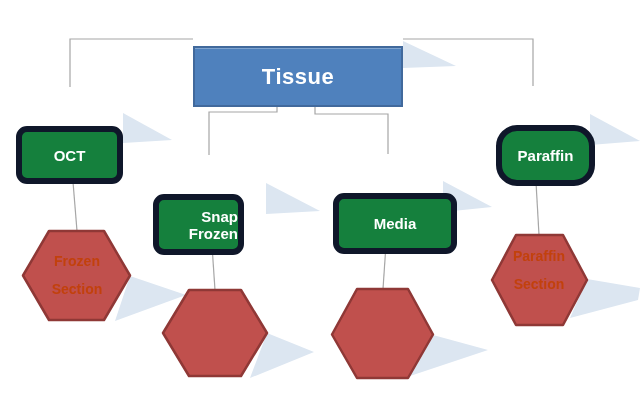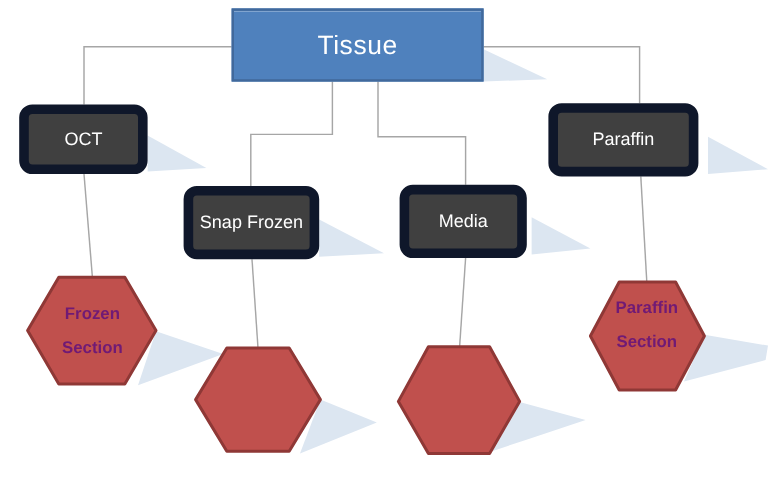--- a/index.html
+++ b/index.html
@@ -14,50 +14,51 @@
   .layer {
     position: absolute;
     left: 0; top: 0;
   }
   .node {
     position: absolute;
     display: flex;
     align-items: center;
     justify-content: center;
     color: #ffffff;
-    font-weight: normal;
+    font-weight: bold;
     box-sizing: border-box;
     text-align: right;
     z-index: 2;
+    margin-top: 39px;
   }
   .root-box {
     left: 193px; top: 7px; width: 210px; height: 61px;
     background: #4f81bd;
     border: 2px solid #41699c;
     box-shadow: inset 0 1px 0 rgba(255,255,255,0.28);
     font-size: 22px;
     letter-spacing: 0.5px;
   }
   .branch-box {
-    background: #404040;
-    border: 8px solid #0f172a;
+    background: #15803d;
+    border: 6px solid #0f172a;
     border-radius: 11px;
     font-size: 15px;
   }
   #node-oct      { left: 16px;  top: 87px;  width: 107px; height: 58px; }
-  #node-snap     { left: 153px; top: 155px; width: 113px; height: 61px; }
-  #node-media    { left: 333px; top: 154px; width: 106px; height: 61px; }
-  #node-paraffin { left: 457px; top: 86px;  width: 125px; height: 61px; }
+  #node-snap     { left: 153px; top: 155px; width: 91px; height: 61px; }
+  #node-media    { left: 333px; top: 154px; width: 124px; height: 61px; }
+  #node-paraffin { left: 496px; top: 86px;  width: 99px; height: 61px; border-radius: 21px; }
   .hex-label {
     position: absolute;
     display: flex;
     align-items: center;
     justify-content: center;
     text-align: center;
-    color: #701a75;
+    color: #c2410c;
     font-weight: bold;
     font-size: 14px;
     line-height: 1.95;
     z-index: 3;
   }
   #label-frozen-section   { left: 31px;  top: 231px; width: 92px; height: 89px; }
   #label-rna-dna-protein  { left: 169px; top: 290px; width: 92px; height: 86px; }
   #label-cell-culture     { left: 336px; top: 289px; width: 92px; height: 89px; }
   #label-paraffin-section { left: 493px; top: 235px; width: 92px; height: 71px; }
 </style>

